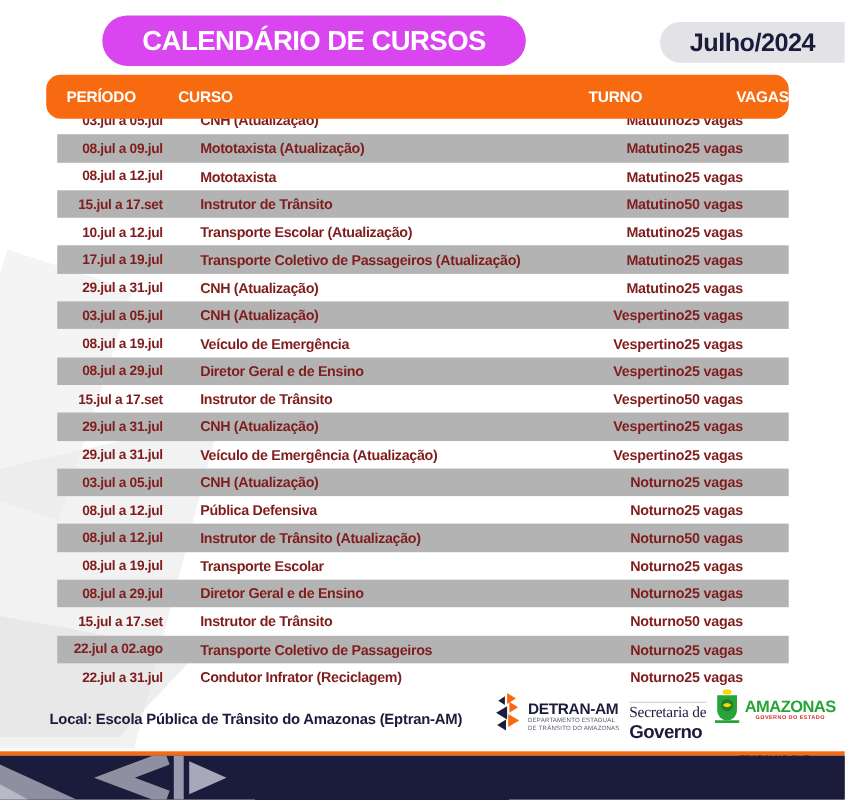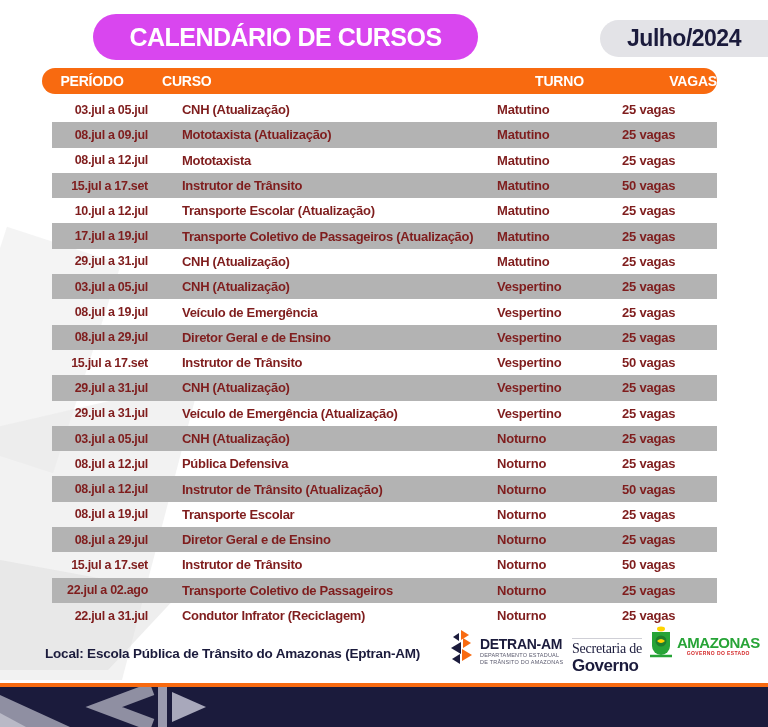--- a/index.html
+++ b/index.html
@@ -26,40 +26,40 @@
   }
   .month-pill {
     position:absolute; z-index:2; left:600px; top:20px; width:168px; height:37px;
     background:#e3e3e7; border-radius:19px 0 0 19px; color:#1b1b3c;
     display:flex; align-items:center; justify-content:center;
     font-size:23px; font-weight:bold; letter-spacing:-0.5px;
   }
 
   
   .thead {
-    position:absolute; z-index:2; left:42px; top:68px; width:675px; height:26px;
+    position:absolute; z-index:2; left:42px; top:68px; width:675px; height:40px;
     background:#f86a10; border-radius:13px; color:#ffffff;
     display:grid; grid-template-columns:100px 1fr 125px 95px; align-items:center;
     font-size:14px; font-weight:bold;
   }
   .thead .h-periodo { text-align:center; }
   .thead .h-curso  { text-align:left; padding-left:20px; }
   .thead .h-turno  { text-align:center; }
   .thead .h-vagas  { text-align:right; }
 
   .tbody { position:absolute; z-index:1; left:52px; top:97px; width:665px; }
   .row {
     display:grid; grid-template-columns:110px 1fr 125px 95px;
     align-items:center; height:25.3px; background:transparent;
     font-size:13px; font-weight:bold; color:#7f1d1d; white-space:nowrap;
   }
   .row.alt { background:#b3b3b3; }
   .cell.periodo { text-align:right; padding-right:14px; font-size:12.5px; letter-spacing:-0.3px; }
   .cell.curso   { text-align:left; padding-left:20px; letter-spacing:-0.3px; }
-  .cell.turno   { text-align:left; }
+  .cell.turno   { text-align:right; }
   .cell.vagas   { }
 
   
   .local {
     position:absolute; z-index:2; left:45px; top:646px;
     font-size:13.5px; font-weight:bold; color:#1b1b3c; letter-spacing:-0.2px;
   }
   .logo-detran { position:absolute; z-index:2; left:450px; top:630px; display:flex; align-items:center; }
   .logo-detran .txt { margin-left:4px; }
   .logo-detran .nm { font-size:14px; font-weight:bold; color:#1b1b3c; letter-spacing:-0.3px; }

